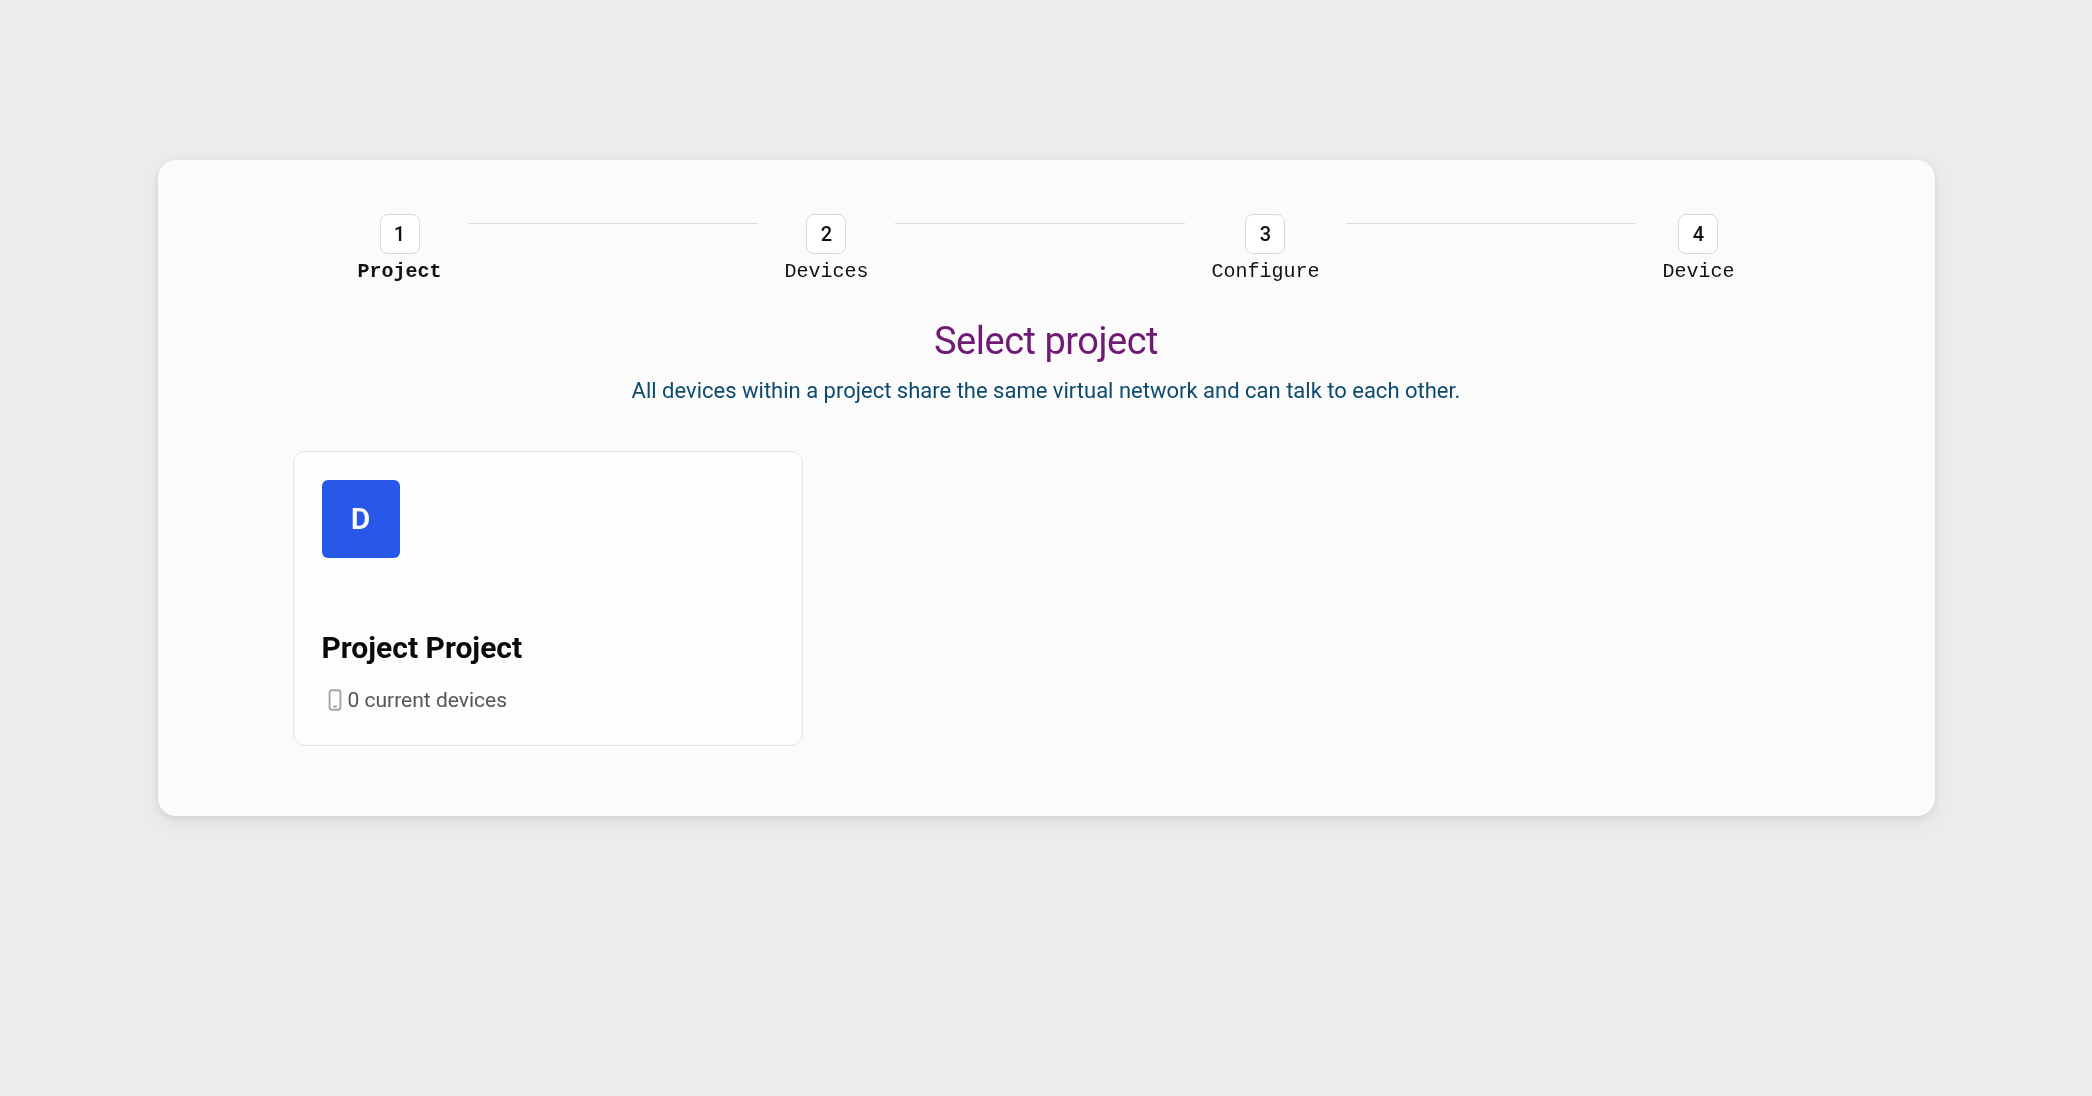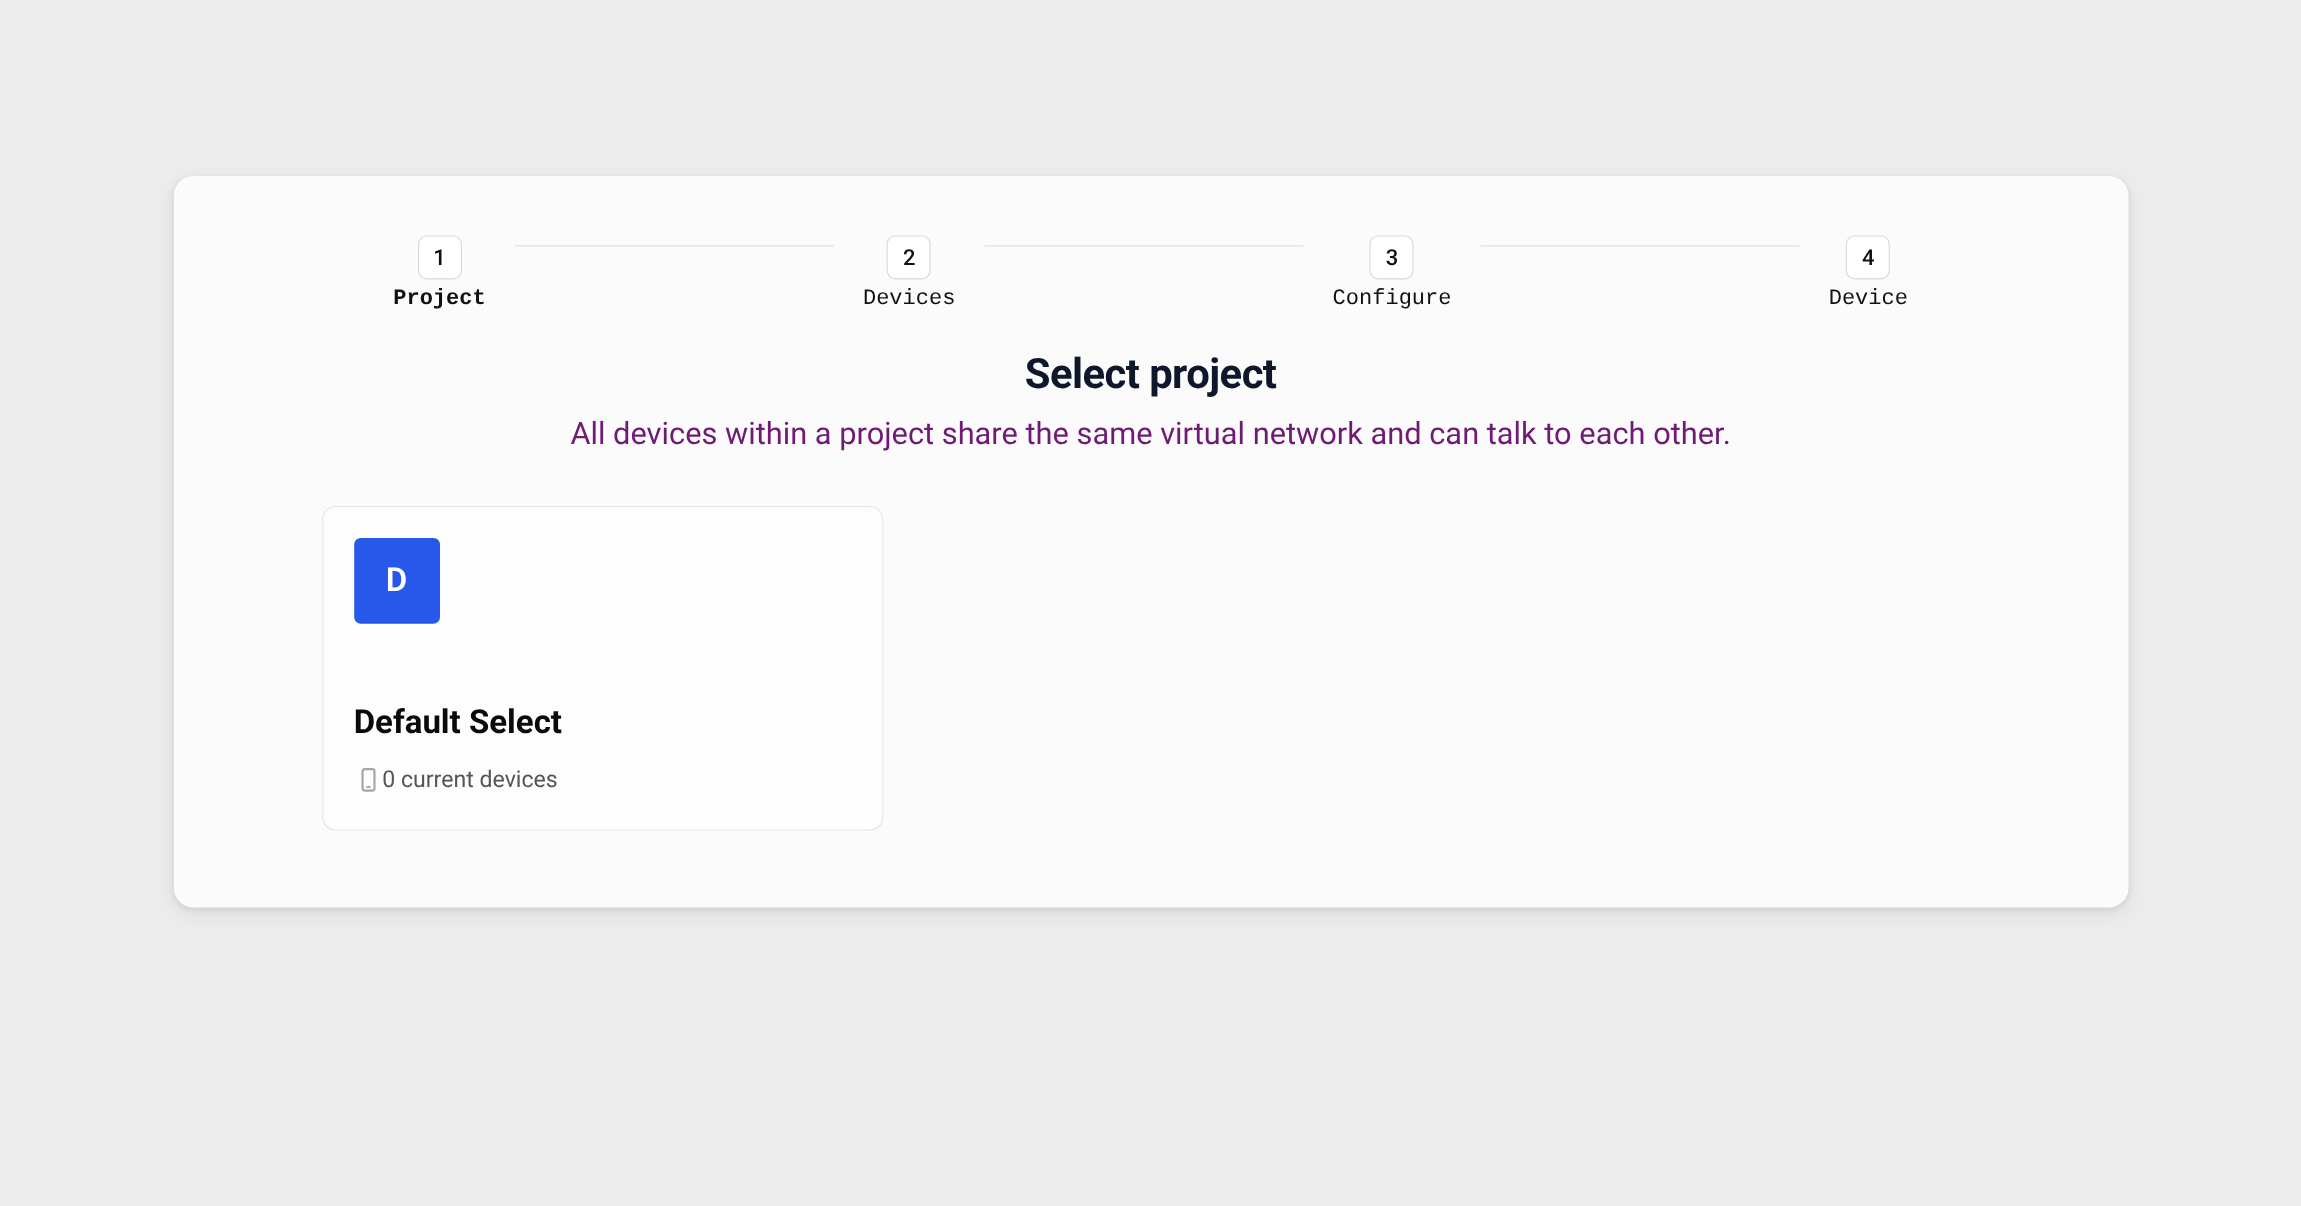--- a/index.html
+++ b/index.html
@@ -71,29 +71,29 @@
       position: relative;
       top: -12px;
     }
     
     .page-heading {
       text-align: center;
       margin-bottom: 44px;
     }
     .page-title {
       font-size: 38px;
-      font-weight: 700;
-      color: #0f172a;
+      font-weight: 400;
+      color: #701a75;
       letter-spacing: -0.5px;
       margin-bottom: 12px;
     }
     .page-subtitle {
-      font-size: 28px;
+      font-size: 22px;
       font-weight: 400;
-      color: #701a75;
+      color: #0c4a6e;
       line-height: 1.45;
     }
     
     .card-grid {
       display: flex;
       gap: 30px;
       padding-left: 75px;
     }
     .project-card {
       width: 510px;
@@ -177,21 +177,21 @@
   <div class="page-heading">
     <h1 class="page-title">Select project</h1>
     <p class="page-subtitle">
       <span>All devices within a project share the same virtual network and can talk to each other.</span><br>
     </p>
   </div>
 
   <div class="card-grid">
     <div class="project-card">
       <div class="project-avatar">D</div>
-      <h2 class="project-title">Default Select</h2>
+      <h2 class="project-title">Project Project</h2>
       <div class="stat-row">
         <span class="stat-icon">
           <svg viewBox="0 0 24 24" fill="none" stroke="currentColor" stroke-width="1.8" stroke-linecap="round" stroke-linejoin="round">
             <rect x="7" y="3" width="10" height="18" rx="2"></rect>
             <line x1="11" y1="18" x2="13" y2="18"></line>
           </svg>
         </span>
         <span>0 current devices</span>
       </div>
     </div>

